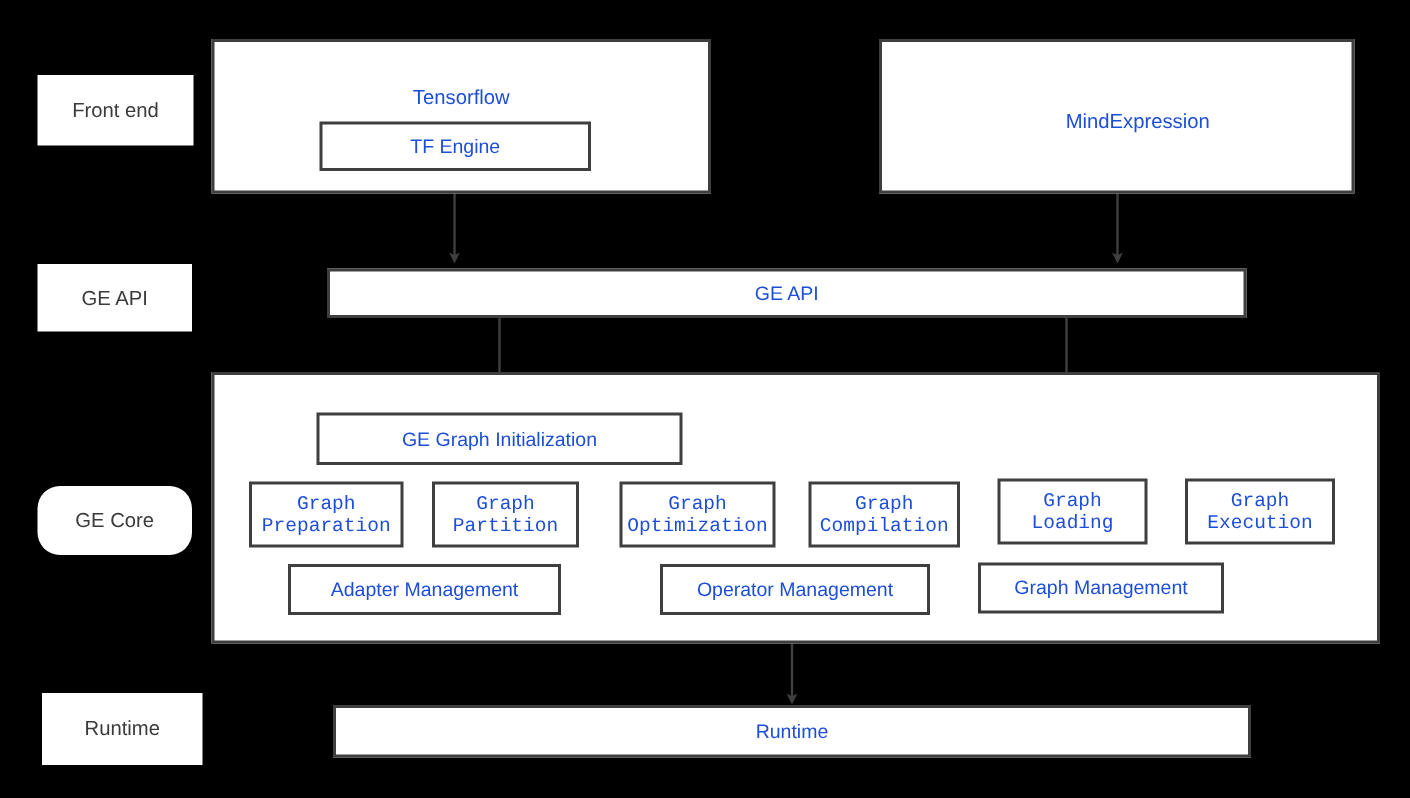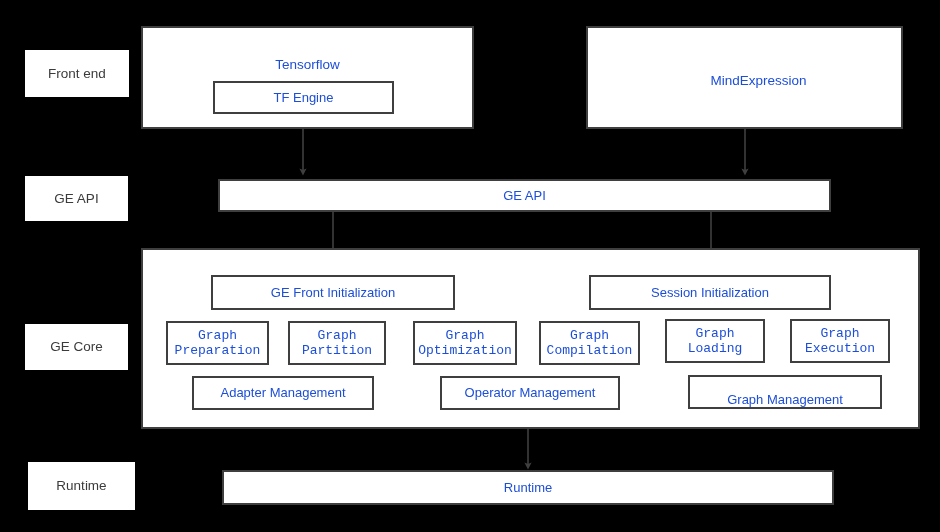--- a/index.html
+++ b/index.html
@@ -91,21 +91,21 @@
   </svg>
 
   <div class="box stage-label" style="left:25px; top:50px; width:104px; height:47px;">
     <span>Front end</span>
   </div>
 
   <div class="box stage-label" style="left:25px; top:176px; width:103px; height:45px;">
     <span>GE API</span>
   </div>
 
-  <div class="box stage-label" style="left:25px; top:324px; width:103px; height:46px;">
+  <div class="box stage-label" style="left:25px; top:324px; width:103px; height:46px;border-radius:15px;">
     <span>GE Core</span>
   </div>
 
   <div class="box stage-label" style="left:28px; top:462px; width:107px; height:48px;">
     <span>Runtime</span>
   </div>
 
   <div class="box framework" style="left:141px; top:26px; width:333px; height:103px;">
     <span class="fw-title">Tensorflow</span>
   </div>
@@ -118,26 +118,23 @@
     <span class="fw-title">MindExpression</span>
   </div>
 
   <div class="box bar" style="left:218px; top:179px; width:613px; height:33px;">
     <span>GE API</span>
   </div>
 
   <div class="ge-core-container" style="position:absolute; left:141px; top:248px; width:775px; height:177px;"></div>
 
   <div class="box node" style="left:211px; top:275px; width:244px; height:35px;">
-    <span>GE Front Initialization</span>
+    <span>GE Graph Initialization</span>
   </div>
 
-  <div class="box node" style="left:589px; top:275px; width:242px; height:35px;">
-    <span>Session Initialization</span>
-  </div>
 
   <div class="box node" style="left:166px; top:321px; width:103px; height:44px;">
     <span class="two-line">Graph
 Preparation</span>
   </div>
 
   <div class="box node" style="left:288px; top:321px; width:98px; height:44px;">
     <span class="two-line">Graph
 Partition</span>
   </div>
@@ -163,21 +160,21 @@
   </div>
 
   <div class="box node" style="left:192px; top:376px; width:182px; height:34px;">
     <span>Adapter Management</span>
   </div>
 
   <div class="box node" style="left:440px; top:376px; width:180px; height:34px;">
     <span>Operator Management</span>
   </div>
 
-  <div class="box node" style="left:688px; top:375px; width:194px; height:34px;align-items:flex-end;">
+  <div class="box node" style="left:652px; top:375px; width:164px; height:34px;">
     <span>Graph Management</span>
   </div>
 
   <div class="box bar" style="left:222px; top:470px; width:612px; height:35px;">
     <span>Runtime</span>
   </div>
 
 </div>
 
 </body></html>

